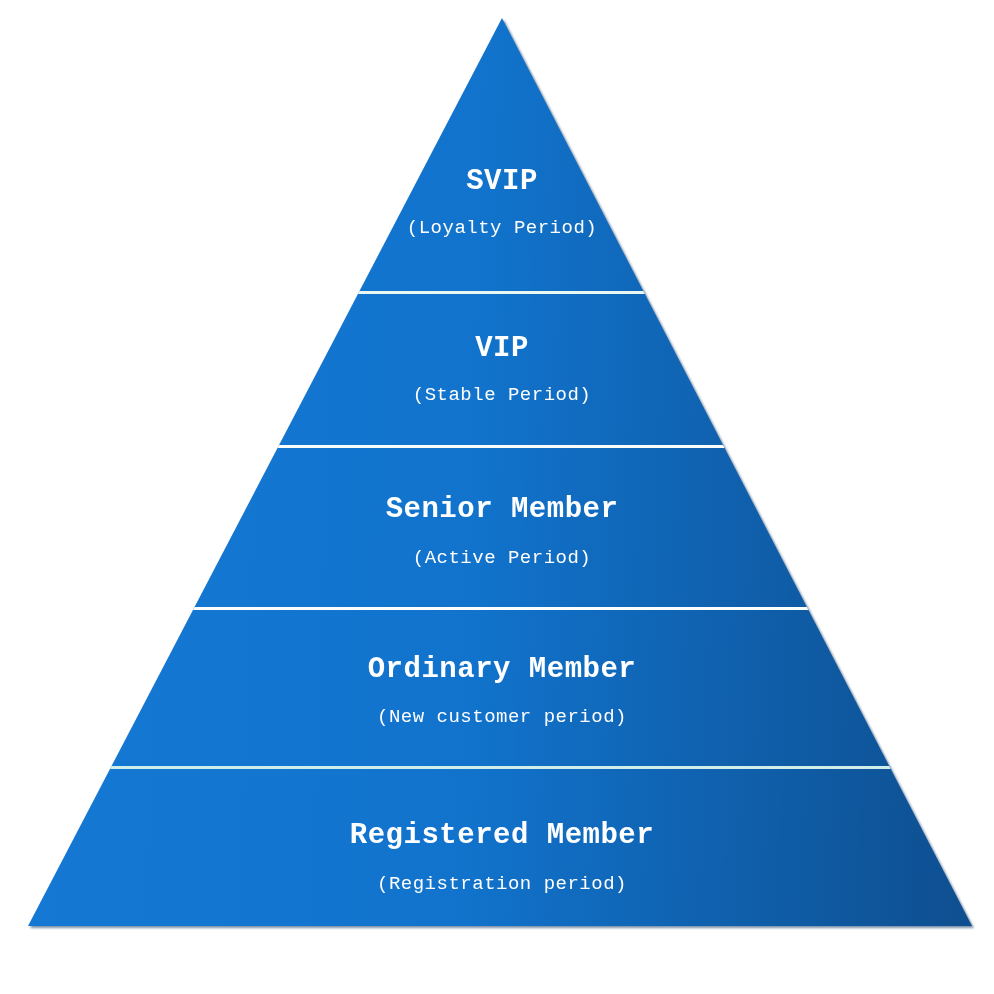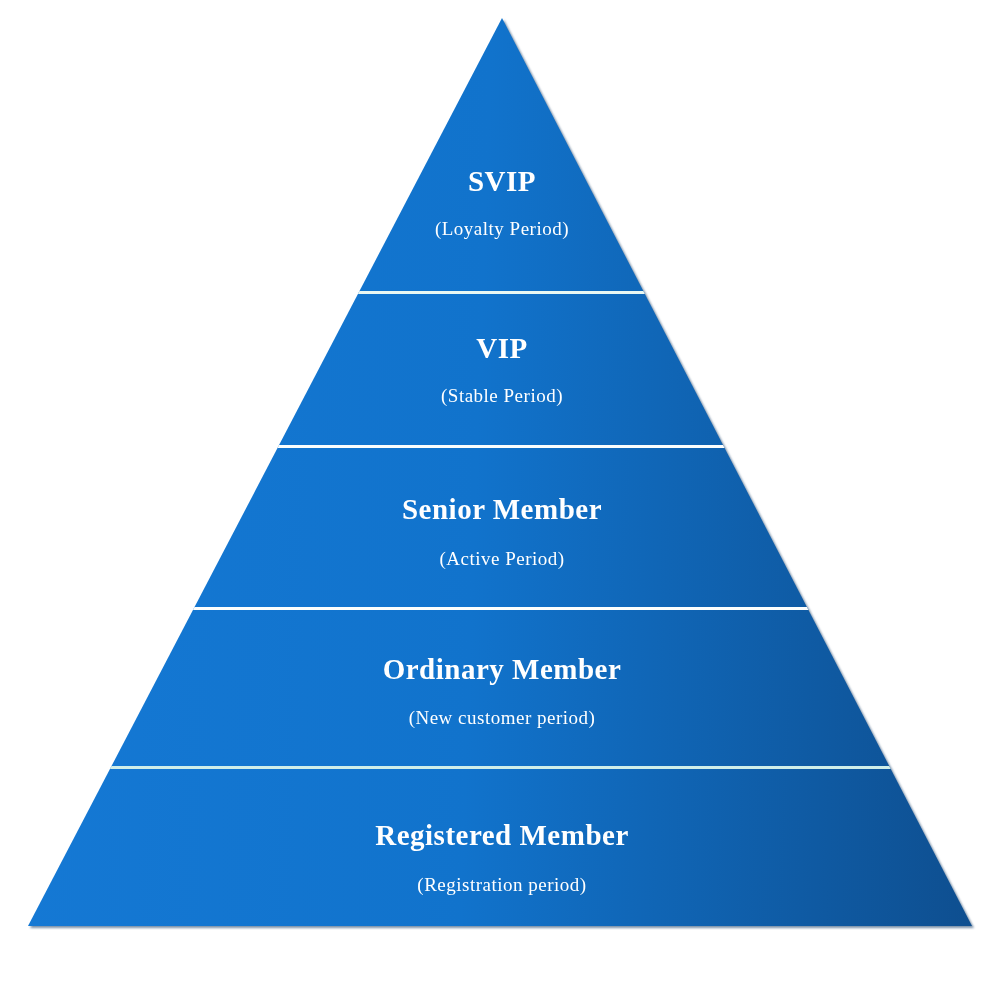--- a/index.html
+++ b/index.html
@@ -6,21 +6,21 @@
     margin: 0;
     padding: 0;
     background: #ffffff;
   }
   .stage {
     position: relative;
     width: 994px;
     height: 938px;
     background: var(--background, #ffffff);
     overflow: hidden;
-    font-family: Liberation Serif, serif;
+    font-family: Liberation Mono, monospace;
   }
   .pyramid-shadow-wrap {
     position: absolute;
     inset: 0;
     filter: drop-shadow(2px 2px 1px rgba(12, 52, 96, 0.55));
   }
   .pyramid {
     position: absolute;
     inset: 0;
     clip-path: polygon(502px 18px, 972px 926px, 28px 926px);

